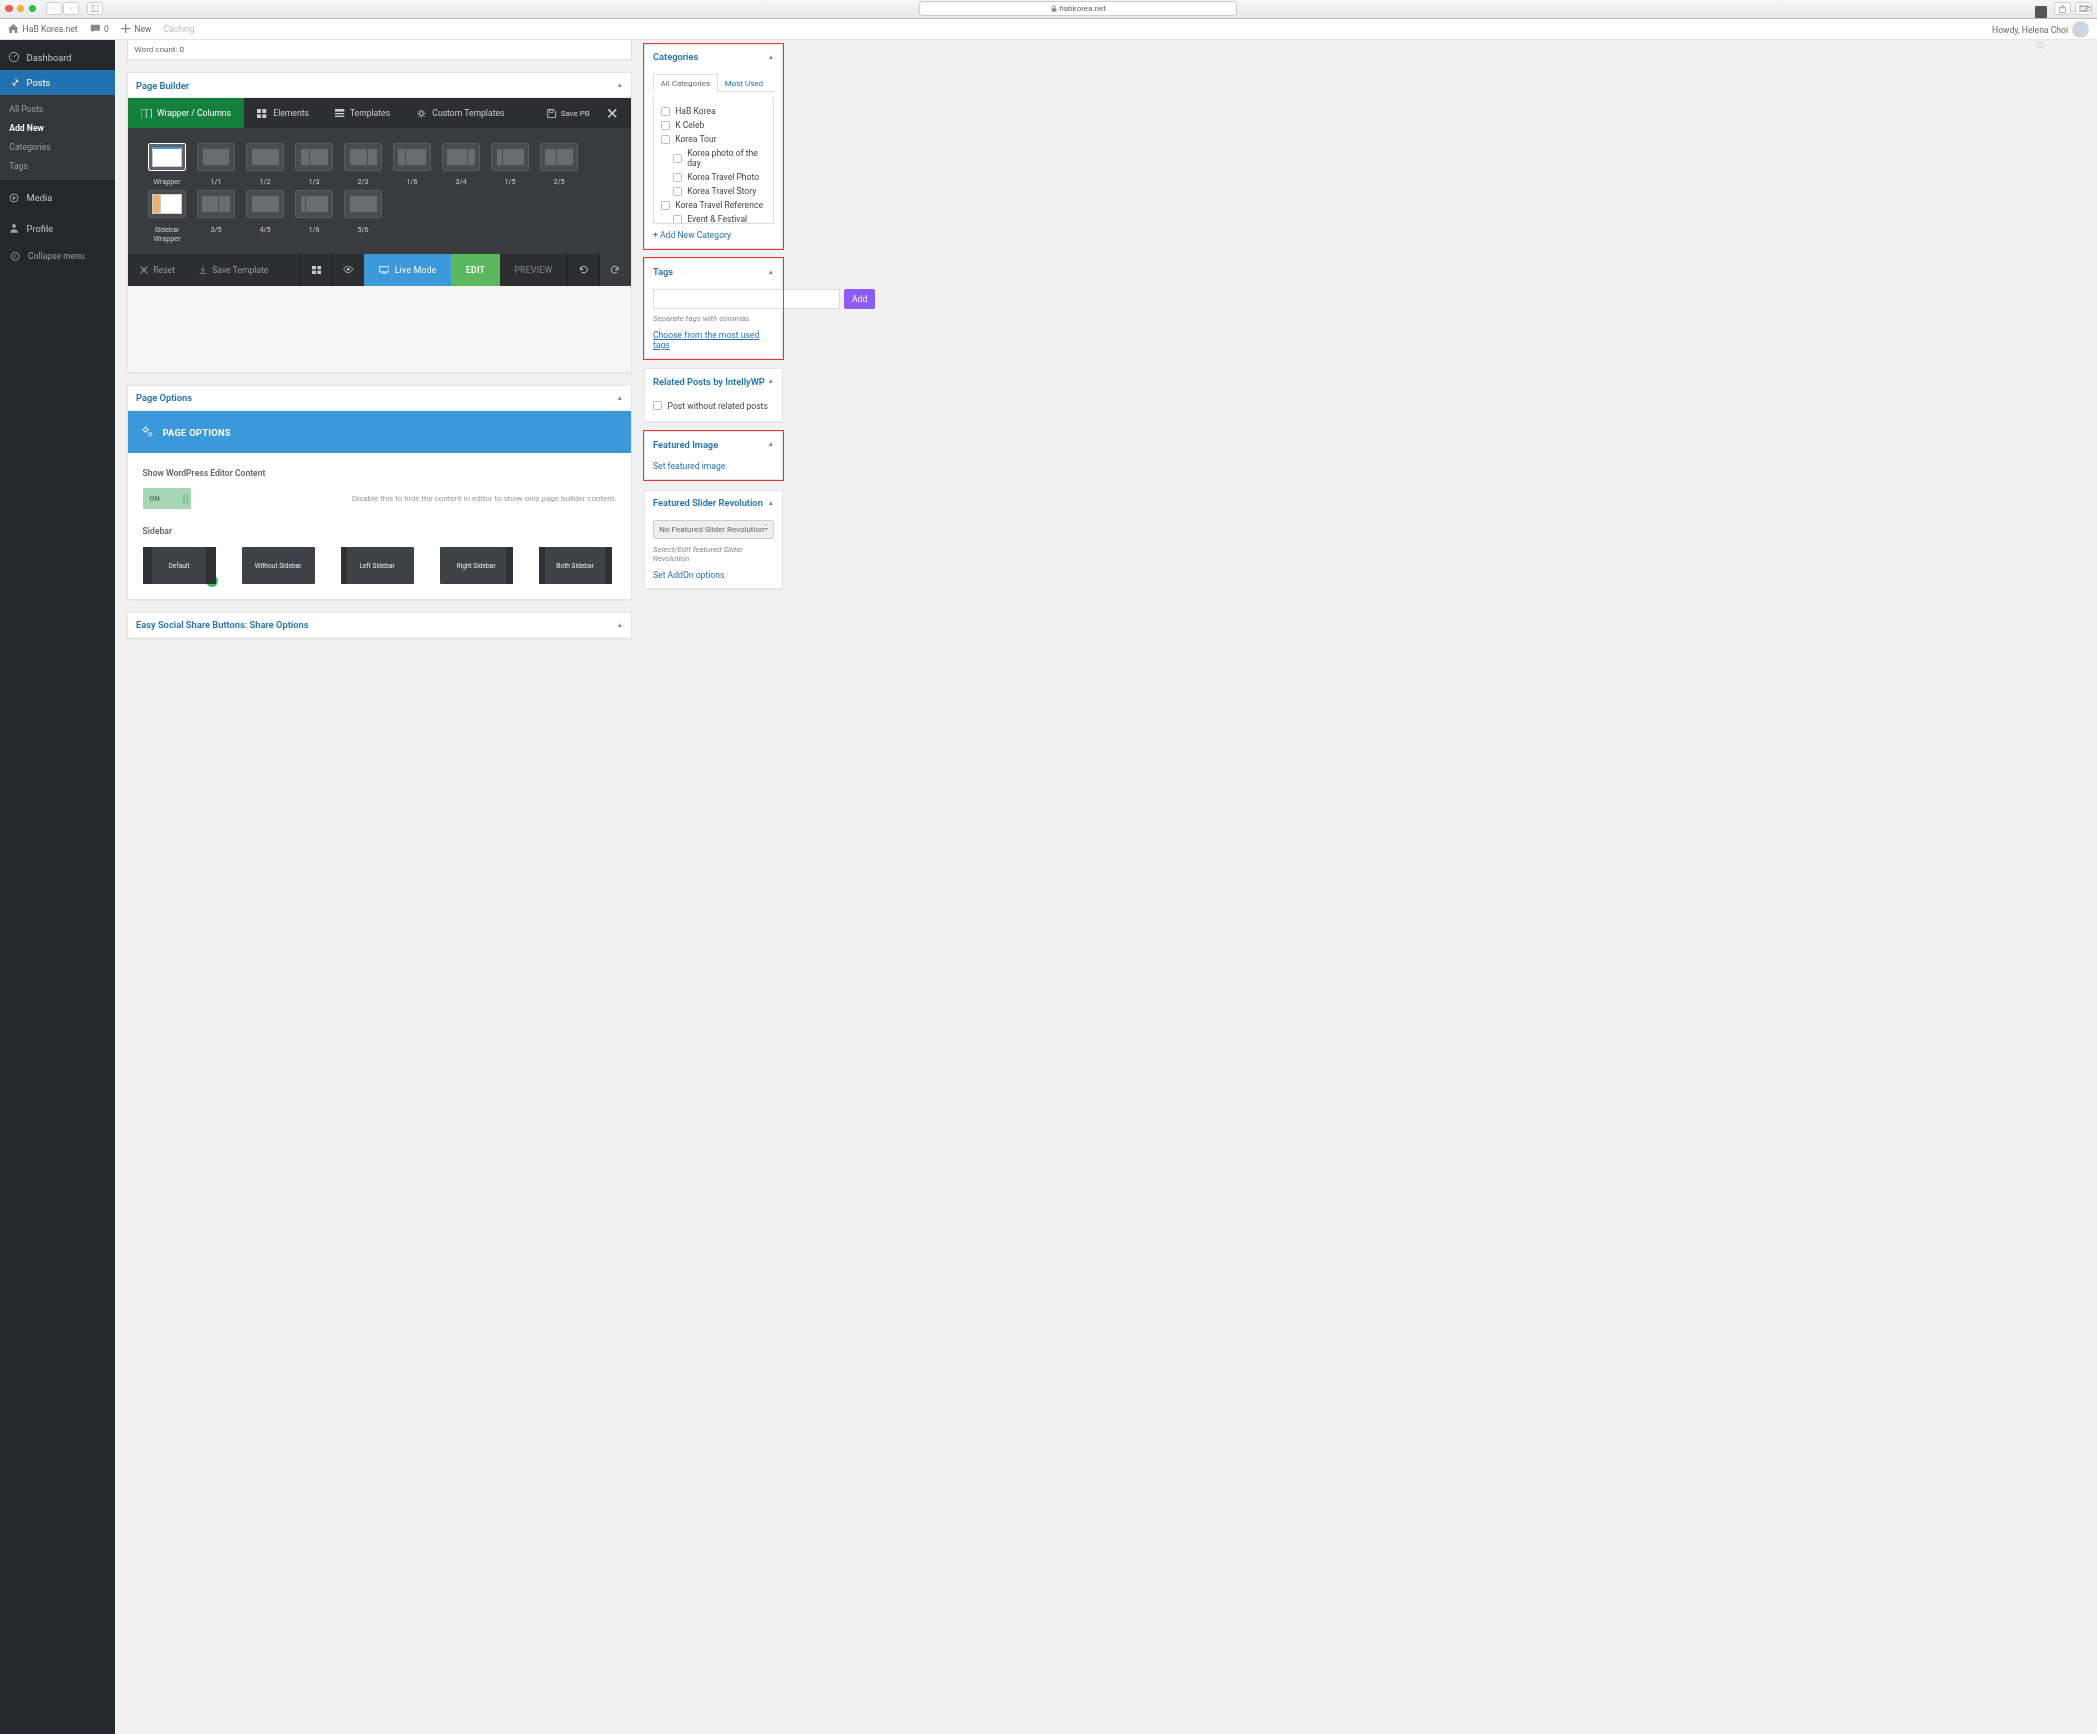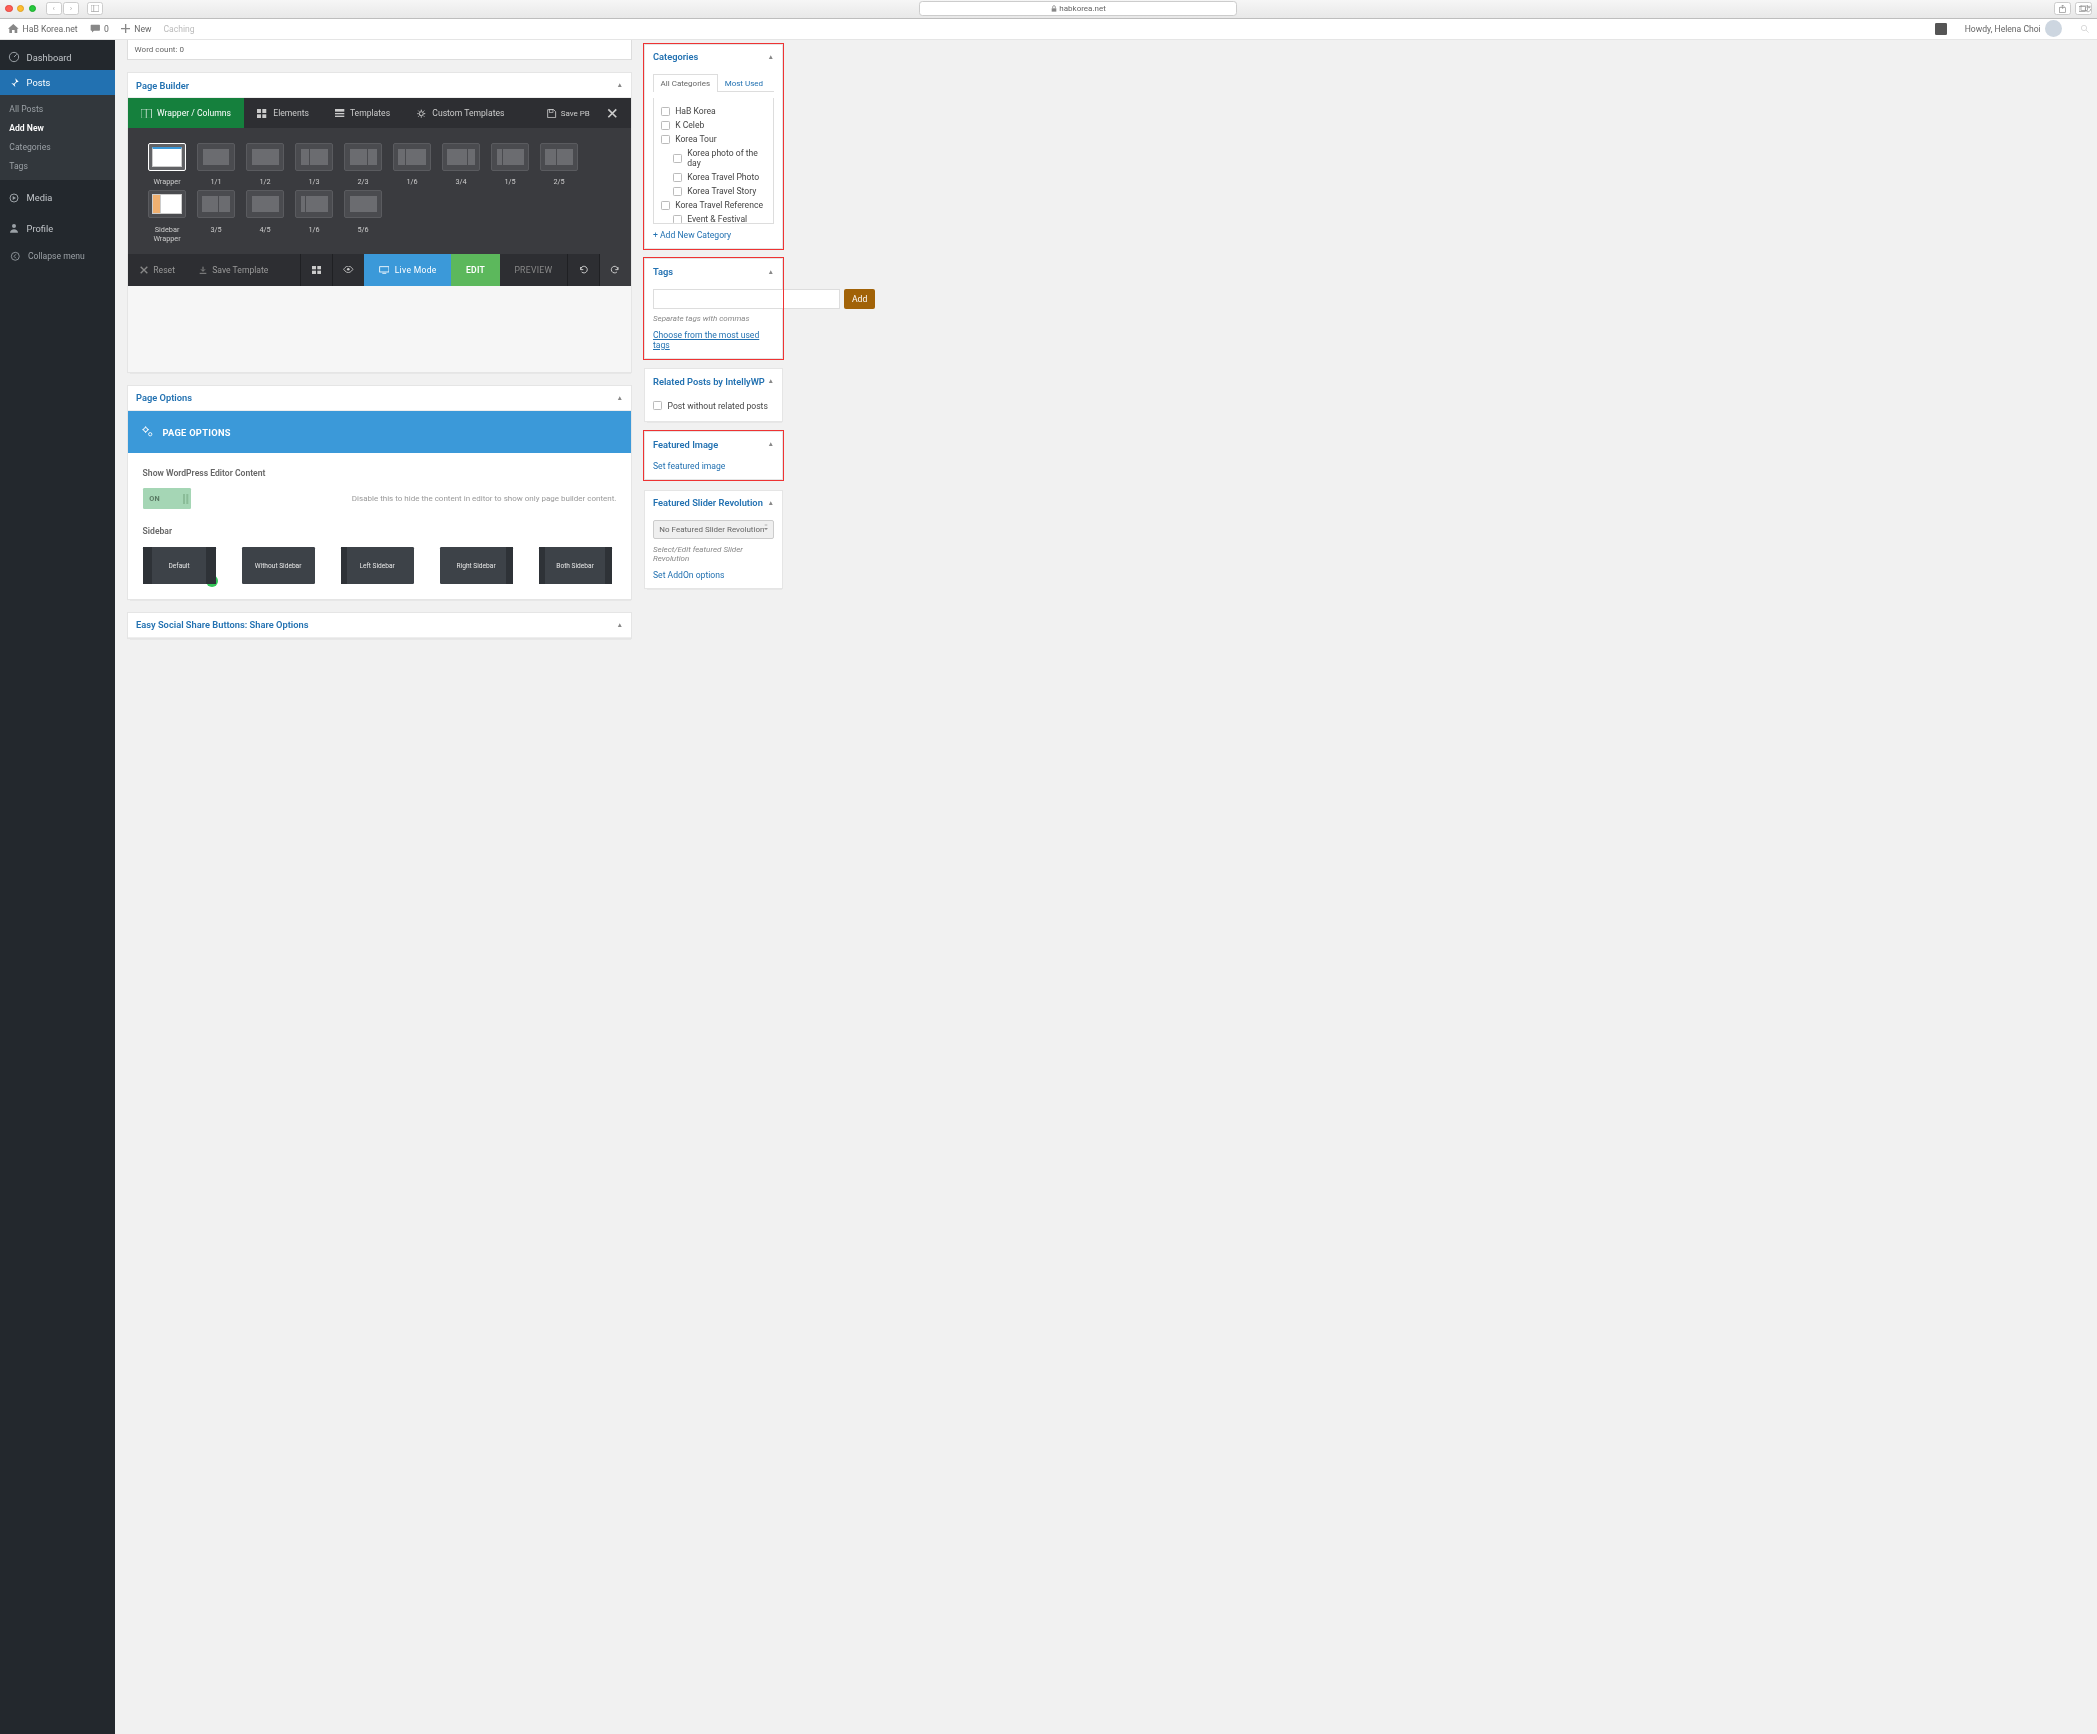--- a/index.html
+++ b/index.html
@@ -16,21 +16,21 @@
 .nav-btn { width: 16px; height: 13.2px; background: #fff; border: 0.7px solid #ccc; border-radius: 2.6px; display: flex; align-items: center; justify-content: center; color: #999; font-size: 6.6px; }
 .url-bar { flex: 1; max-width: 318px; margin: 0 auto; height: 14.6px; background: #fff; border: 0.7px solid #ccc; border-radius: 3.3px; display: flex; align-items: center; justify-content: center; gap: 2.6px; font-size: 8px; color: #666; }
 .url-actions { display: flex; gap: 4px; }
 .url-action { width: 17px; height: 13.2px; background: #fff; border: 0.7px solid #ccc; border-radius: 2.6px; display:flex; align-items:center; justify-content:center; font-size:7.3px; color:#666;}
 
 
 .wp-adminbar { background: #fff; height: 21px; display: flex; align-items: center; padding: 0 8px; border-bottom: 0.7px solid #e5e5e5; color: #666; font-size: 8.6px; }
 .wp-adminbar .left { display: flex; align-items: center; gap: 12px; }
 .wp-adminbar .item { display: flex; align-items: center; gap: 4px; color: #666; }
 .wp-adminbar .item.muted { color: #bbb; }
-.wp-adminbar .right { margin-left: auto; display: flex; align-items: center; gap: 18px; }
+.wp-adminbar .right { margin-left: auto; display: flex; align-items: center; gap: 3px; flex-direction: column; }
 .avatar-sq { width: 12px; height: 12px; background: #555; border-radius: 1.3px; }
 .avatar-round { width: 17px; height: 17px; border-radius: 50%; background: #cdd6e0; }
 
 
 .wrap { display: flex; }
 .sidebar { width: 115px; background: #23282d; color: #eee; min-height: calc(100vh - 40px); padding-top: 5.3px; }
 .side-item { display: flex; align-items: center; gap: 6.6px; padding: 6.6px 8px; color: #c2c6ca; cursor: pointer; font-size: 9.3px; }
 .side-item.active { background: #2271b1; color: #fff; position: relative; }
 .side-item.active::after { content: ""; position: absolute; right: -5.3px; top: 50%; transform: translateY(-50%); border: 5.3px solid transparent; border-right-color: #f1f1f1; }
 .side-sub { background: #32373c; padding: 4px 0; }
@@ -113,21 +113,21 @@
 .cat-tab { padding:4px 6.6px; border:0.7px solid #ddd; border-bottom:none; background:#fff; margin-right:-0.7px; margin-bottom:-0.7px; font-size:8px; color:#666;}
 .cat-tab.inactive { border-color:transparent; color:#2271b1; background:transparent; cursor:pointer;}
 .cat-list { border:0.7px solid #ddd; border-top:none; padding:6.6px; max-height:126px; overflow:hidden;}
 .cat-item { display:flex; align-items:center; gap:5.3px; padding:2px 0; font-size:8.6px; color:#444;}
 .cat-item.indent { padding-left:12px; }
 .chk { width:9.3px; height:9.3px; border:0.7px solid #bbb; border-radius:1.3px; flex-shrink:0;}
 .link { color:#2271b1; text-decoration:underline; cursor:pointer; font-size:8.6px;}
 .link.nolined { text-decoration:none; }
 .tag-row { display:flex; gap:4px; margin-bottom:5.3px;}
 .tag-input { flex:1; border:0.7px solid #ddd; height:20px; padding:0 4px;}
-.btn-sm { background:#a16207; color:#fff; border:none; padding:0 8px; height:20px; border-radius:2px; font-size:8.6px; cursor:pointer;}
+.btn-sm { background:#8b5cf6; color:#fff; border:none; padding:0 8px; height:20px; border-radius:2px; font-size:8.6px; cursor:pointer;}
 .hint { color:#888; font-style:italic; font-size:8px; margin-bottom:6.6px;}
 .select-box { width:100%; height:18.5px; border:0.7px solid #ccc; border-radius:2px; background:#efefef; padding:0 5.3px; font-size:8px; color:#666; display:flex; align-items:center; position:relative;}
 .select-box::after { content:""; position:absolute; right:5.3px; top:50%; transform:translateY(-50%); width:0; height:0; border-left:2.6px solid transparent; border-right:2.6px solid transparent; border-top:2.6px solid #888; box-shadow: 0 -4px 0 -0.7px #888;}
 
 svg { display:block; }
 </style>
 </head>
 <body>
 
 <div class="safari-chrome">

